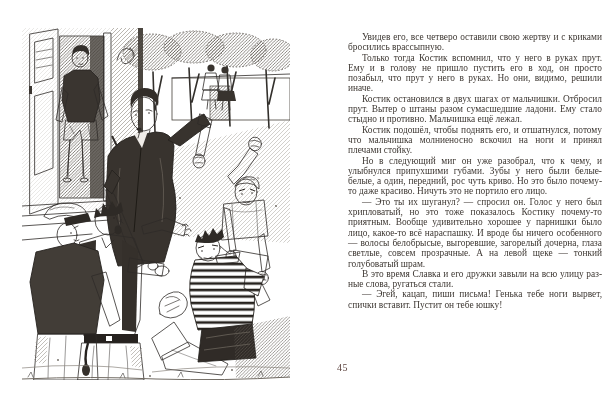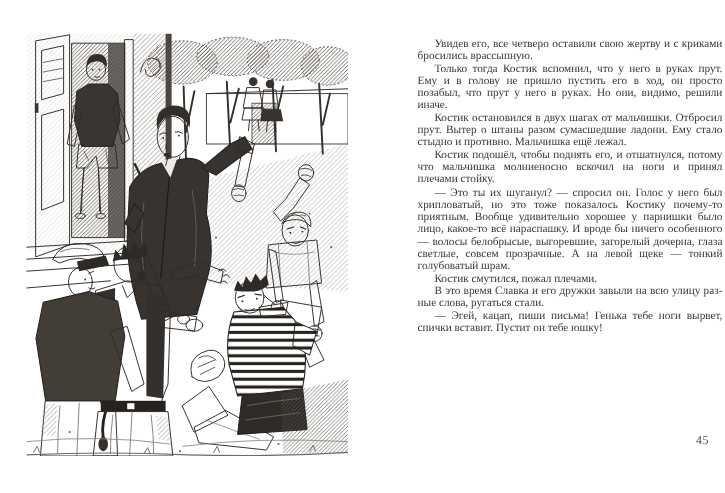--- a/index.html
+++ b/index.html
@@ -12,21 +12,21 @@
   }
   .illustration{position:absolute;left:22px;top:28px;width:268px;height:352px;margin:0;}
   .illustration svg{display:block;width:100%;height:100%;}
   .text-page{
     position:absolute;left:348px;top:32px;width:254px;
     color:var(--body-text);font-size:9.4px;line-height:10.3px;
     text-align:justify;hyphens:auto;-webkit-hyphens:auto;
   }
   .text-page p{margin:0;text-indent:14px;}
   .page-number{
-    position:absolute;left:337px;top:362px;width:254px;text-align:right;
+    position:absolute;left:337px;top:362px;width:254px;text-align:left;
     color:var(--pagenum);font-size:10px;letter-spacing:.5px;
   }
   
   .sk{stroke:var(--ink);stroke-width:.8;fill:none;stroke-linecap:round;stroke-linejoin:round;}
 </style>
 </head>
 <body>
 
 <div class="spread">
 
@@ -250,21 +250,21 @@
         <circle cx="210" cy="342" r=".9" fill="#6a645d"></circle>
       </g>
     </svg>
   </figure>
 
   <div class="text-page">
     <p>Увидев его, все четверо оставили свою жертву и с криками бросились врассыпную.</p>
     <p>Только тогда Костик вспомнил, что у него в руках прут. Ему и в голову не пришло пустить его в ход, он просто позабыл, что прут у него в руках. Но они, видимо, решили иначе.</p>
     <p>Костик остановился в двух шагах от мальчишки. Отбросил прут. Вытер о штаны разом сумасшедшие ладони. Ему стало стыд­но и противно. Мальчишка ещё лежал.</p>
     <p>Костик подошёл, чтобы поднять его, и отшатнулся, пото­му что мальчишка молниеносно вскочил на ноги и принял плечами стойку.</p>
+    <p>Но в следующий миг он уже разобрал, что к чему, и улыбнул­ся припухшими губами. Зубы у него были белые-белые, а один, передний, рос чуть криво. Но это было почему-то даже красиво. Ничуть это не портило его лицо.</p>
     <p>— Это ты их шуганул? — спросил он. Голос у него был хрип­ловатый, но это тоже показалось Костику почему-то приятным. Вообще удивительно хорошее у парнишки было лицо, какое-то всё нараспашку. И вроде бы ничего особенного — волосы бело­брысые, выгоревшие, загорелый дочерна, глаза светлые, совсем прозрачные. А на левой щеке — тонкий голубоватый шрам.</p>
-    <p>Костик смутился, пожал плечами.</p>
     <p>В это время Славка и его дружки завыли на всю улицу раз­ные слова, ругаться стали.</p>
     <p>— Эгей, кацап, пиши письма! Генька тебе ноги вырвет, спич­ки вставит. Пустит он тебе юшку!</p>
   </div>
 
   <div class="page-number">45</div>
 
 </div>
 
 </body></html>

